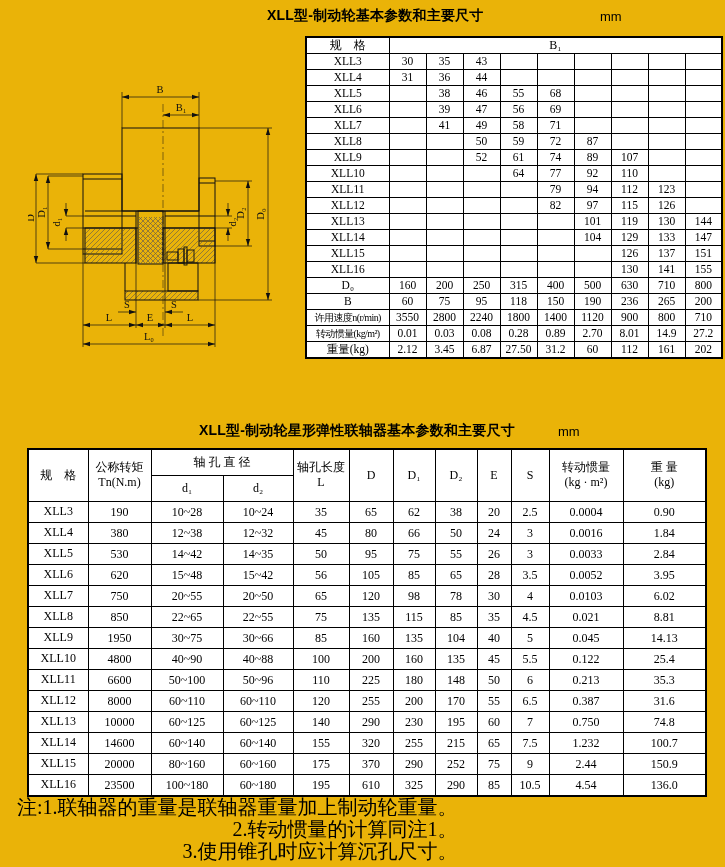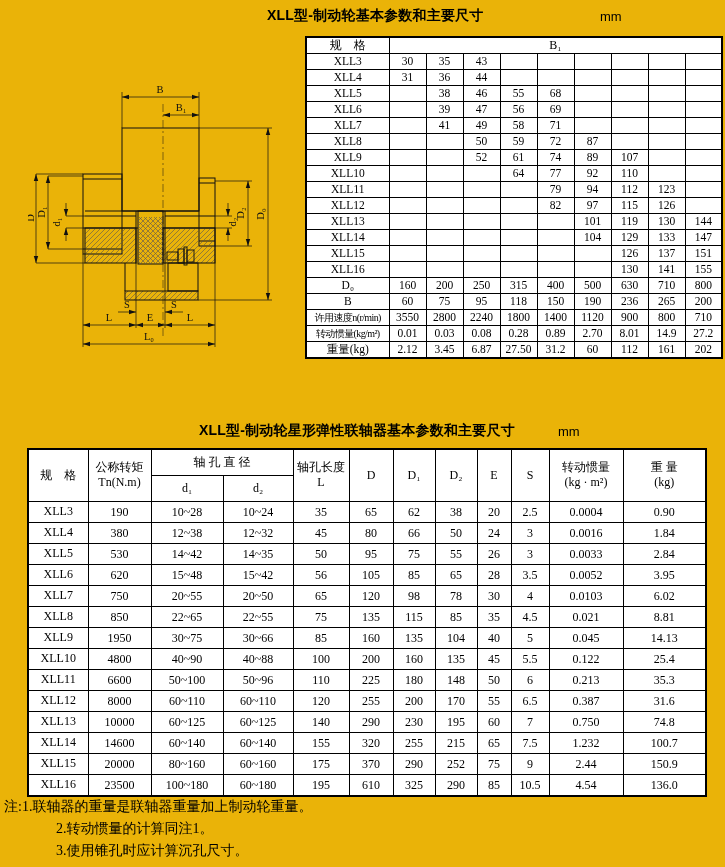--- a/index.html
+++ b/index.html
@@ -26,21 +26,21 @@
   #table1 thead th { font-size:12px; }
   #table1 .tight { font-size:10px; letter-spacing:-0.6px; }
 
   #note1 { position:absolute; left:305px; top:389px; font-size:13.5px; white-space:nowrap; }
 
   #table2 { left:27px; top:448px; width:678px; }
   #table2 thead tr { height:26px; }
   #table2 th { font-size:12px; line-height:1.25; }
   #table2 td { font-size:12px; height:20px; line-height:20px; }
 
-  #notes { position:absolute; left:4px; top:796px; font-size:14px; line-height:22px; }
+  #notes { position:absolute; left:17px; top:796px; font-size:20px; line-height:22px;text-align:right; }
   #notes .indent { padding-left:52px; }
 
   #drawing { position:absolute; left:28px; top:76px; }
   #drawing text { font-family:"Liberation Serif","DejaVu Serif",serif; font-size:10.5px; fill:#111; }
 </style>
 </head>
 <body>
 
 <div class="page">
 

